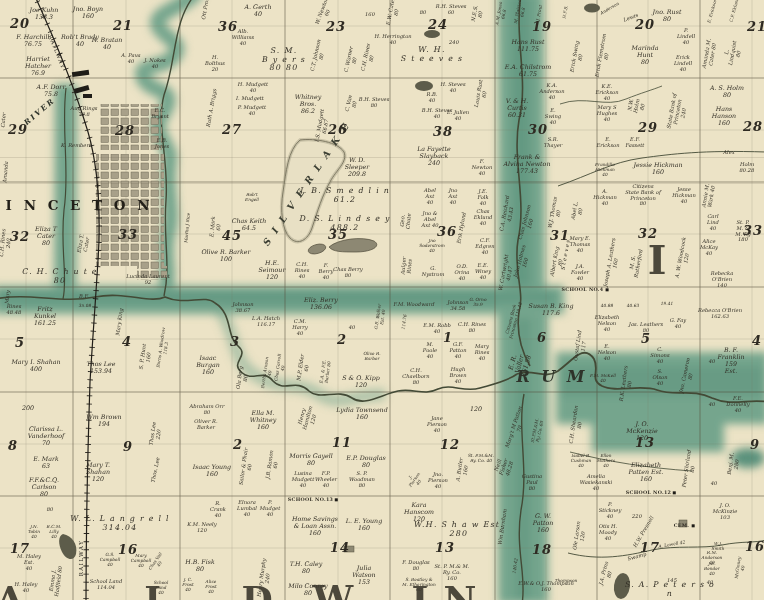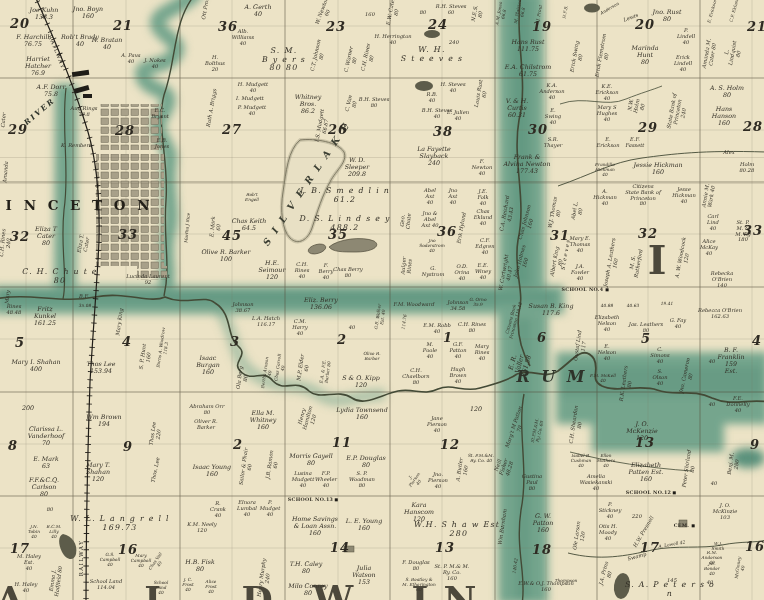--- a/index.html
+++ b/index.html
@@ -579,21 +579,21 @@
       <div class="lbl " style="left: 46px; top: 462px;">E. Mark
 63</div>
       <div class="lbl " style="left: 44px; top: 487px;">F.F.&amp;C.Q.
 Carlson
 80</div>
       <div class="lbl " style="left: 98px; top: 472px;">Mary T.
 Shahan
 120</div>
       <div class="lbl tiny" style="left: 156px; top: 470px; transform: translate(-50%, -50%) rotate(-78deg);">Thos. Lee</div>
       <div class="lbl med" style="left: 120px; top: 524px;">W. L. L a n g r e l l
-169.73</div>
+314.04</div>
       <div class="lbl tiny" style="left: 50px; top: 510px;">80</div>
       <div class="lbl tiny4" style="left: 34px; top: 532px;">J.N.
 Tobin
 40</div>
       <div class="lbl tiny4" style="left: 54px; top: 532px;">B.C.M.
 Lilly
 40</div>
       <div class="lbl tiny" style="left: 29px; top: 563px;">M. Haley
 Est.
 40</div>

